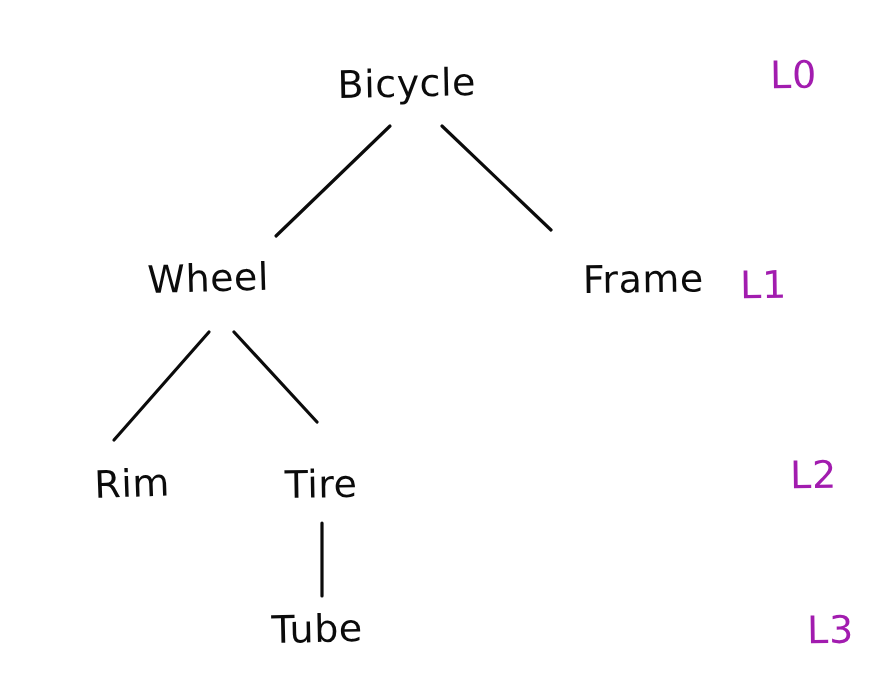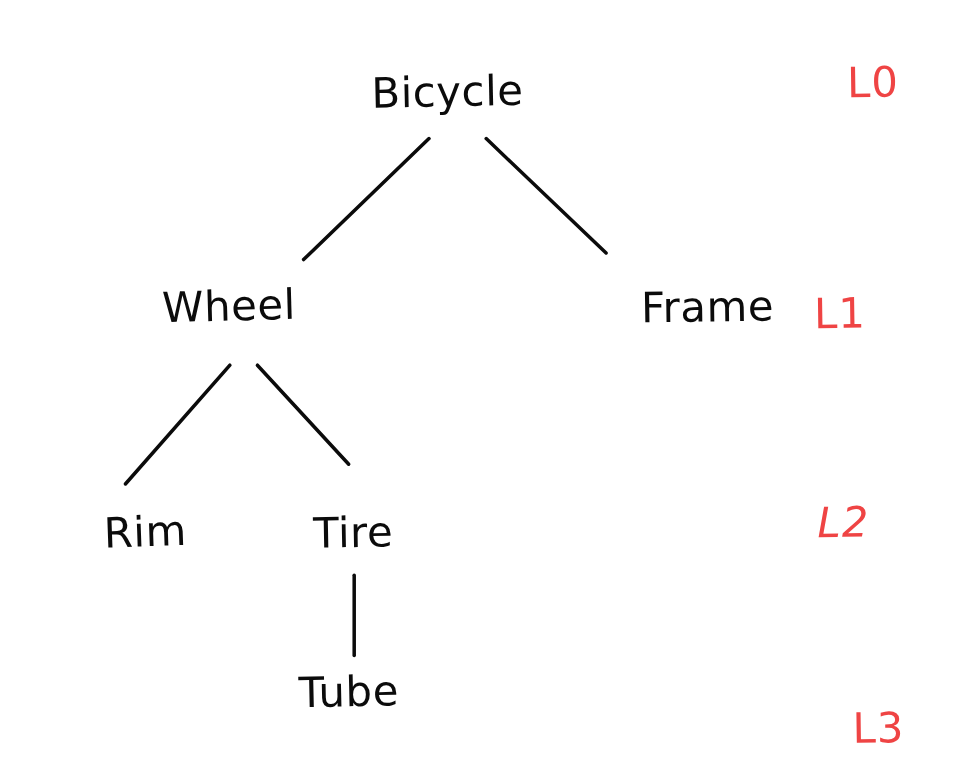--- a/index.html
+++ b/index.html
@@ -37,21 +37,21 @@
     font-family: "DejaVu Sans", sans-serif;
     font-size: 38px;
     font-weight: 400;
     line-height: 1;
     letter-spacing: 0.5px;
     transform-origin: left bottom;
   }
   .level-label {
     position: absolute;
     white-space: nowrap;
-    color: #ef4444;
+    color: #a21caf;
     font-family: "DejaVu Sans", sans-serif;
     font-size: 38px;
     font-weight: 400;
     line-height: 1;
     letter-spacing: 1px;
   }
   
   .tilt-a { transform: rotate(-1.2deg); }
   .tilt-b { transform: rotate(-1.6deg); }
   .tilt-c { transform: rotate(-0.8deg); }
@@ -82,17 +82,17 @@
   <div class="node-label tilt-d" style="left:95px; top:466px;">Rim</div>
 
   <div class="node-label tilt-e" style="left:285px; top:466px;">Tire</div>
 
   <div class="node-label tilt-a" style="left:272px; top:611px;">Tube</div>
 
   <div class="level-label tilt-c" style="left:770px; top:56px;">L0</div>
 
   <div class="level-label tilt-c" style="left:740px; top:266px;">L1</div>
 
-  <div class="level-label tilt-c" style="left:743px; top:456px;font-style:italic;">L2</div>
+  <div class="level-label tilt-c" style="left:790px; top:456px;">L2</div>
 
-  <div class="level-label tilt-c" style="left:775px; top:611px;margin-top:32px;">L3</div>
+  <div class="level-label tilt-c" style="left:807px; top:611px;">L3</div>
 
 </div>
 
 </body></html>

